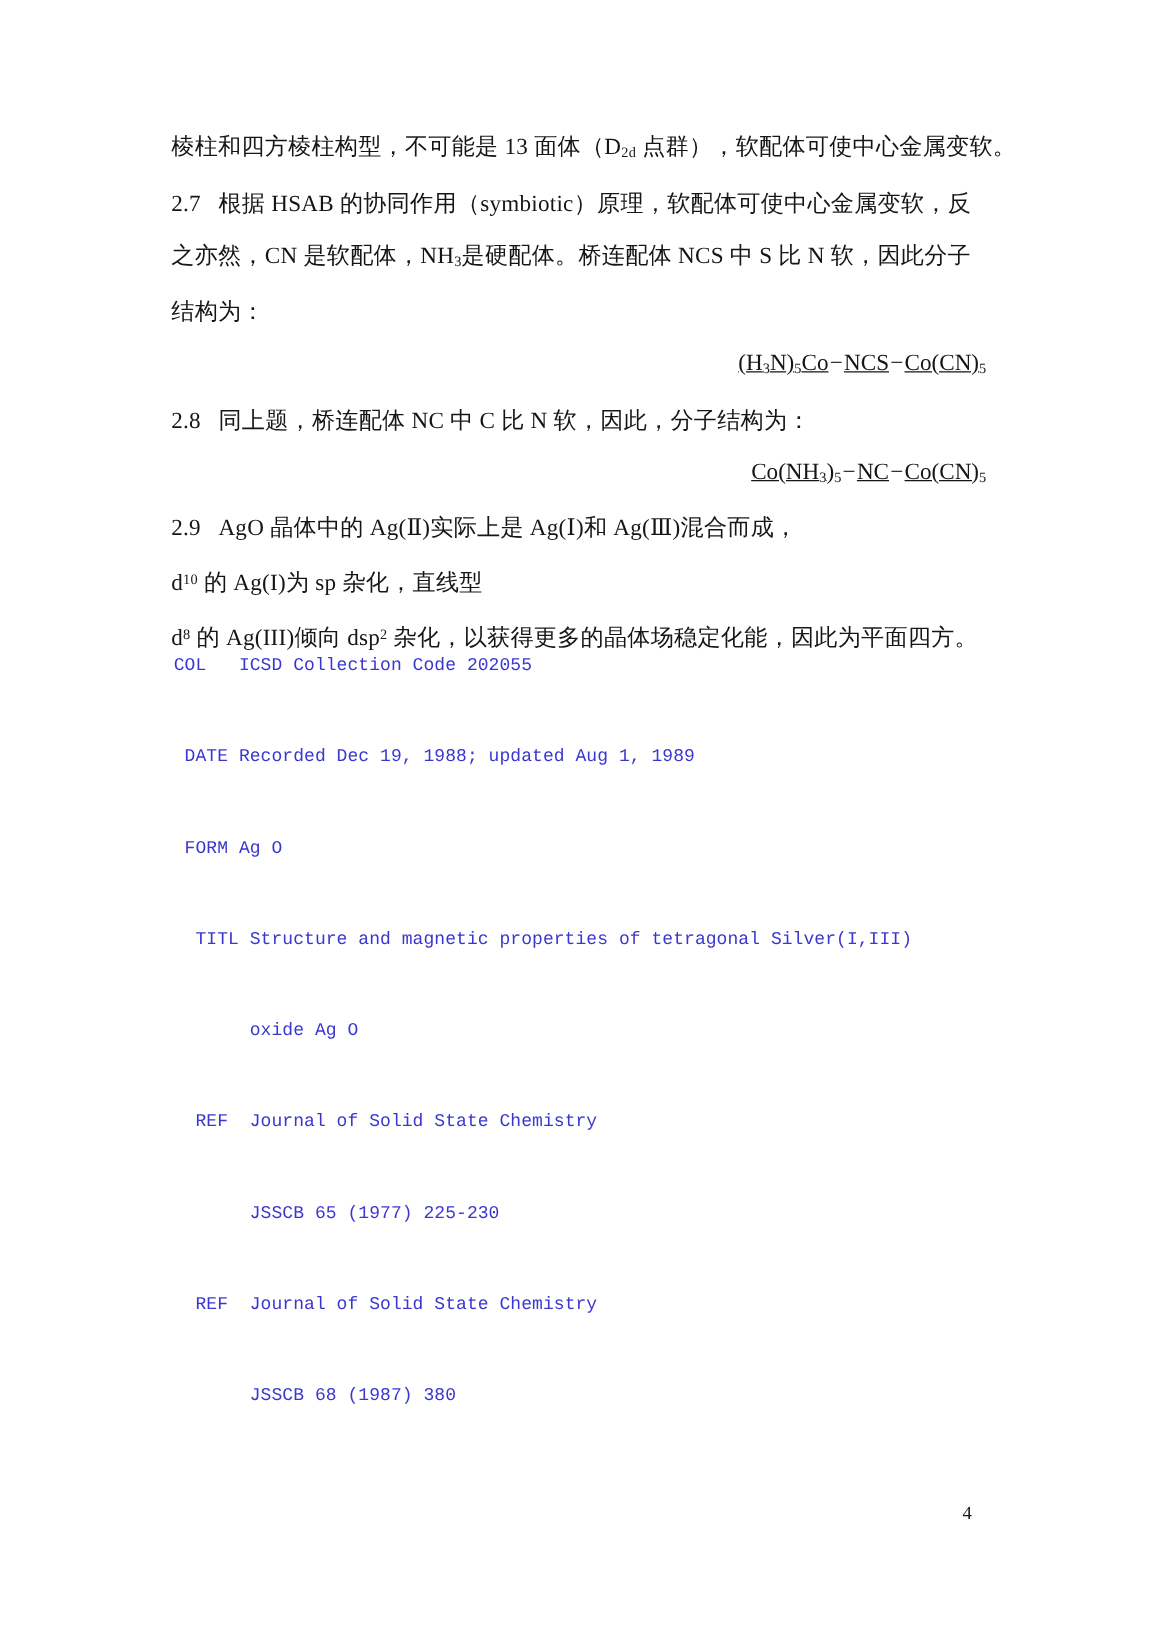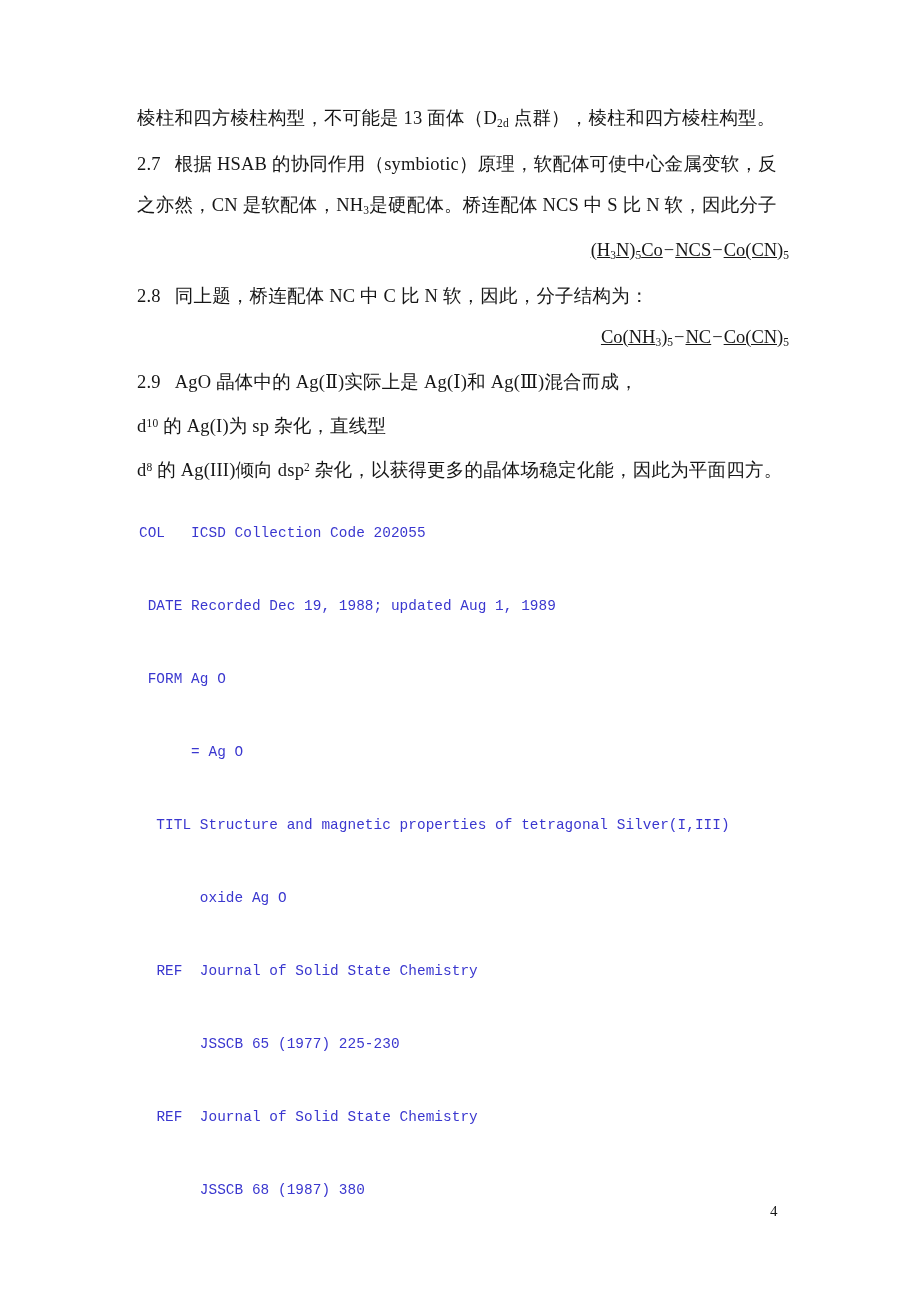--- a/index.html
+++ b/index.html
@@ -94,46 +94,46 @@
     color: #171717;
   }
 </style>
 </head>
 <body>
 
 <div id="page">
 
   <div class="prose">
 
-    <div class="pline"><span>棱柱和四方棱柱构型，不可能是 13 面体（D</span><sub>2d</sub><span> 点群），棱柱和四方棱柱构型。</span></div>
+    <div class="pline"><span>棱柱和四方棱柱构型，不可能是 13 面体（D</span><sub>2d</sub><span> 点群），软配体可使中心金属变软。</span></div>
 
     <div class="pline"><span class="num-label">2.7</span><span class="gap-sm"></span><span>根据 HSAB 的协同作用（symbiotic）原理，软配体可使中心金属变软，反</span></div>
 
     <div class="pline"><span>之亦然，CN 是软配体，NH</span><sub>3</sub><span>是硬配体。桥连配体 NCS 中  S 比 N 软，因此分子</span></div>
 
+    <div class="pline"><span>结构为：</span></div>
 
     <div class="formula"><span>(H</span><sub>3</sub><span>N)</span><sub>5</sub><span>Co</span><span class="bond">−</span><span>NCS</span><span class="bond">−</span><span>Co(CN)</span><sub>5</sub></div>
 
     <div class="pline"><span class="num-label">2.8</span><span class="gap-sm"></span><span>同上题，桥连配体 NC 中  C 比 N 软，因此，分子结构为：</span></div>
 
     <div class="formula"><span>Co(NH</span><sub>3</sub><span>)</span><sub>5</sub><span class="bond">−</span><span>NC</span><span class="bond">−</span><span>Co(CN)</span><sub>5</sub></div>
 
     <div class="pline"><span class="num-label">2.9</span><span class="gap-sm"></span><span>AgO 晶体中的 Ag(Ⅱ)实际上是 Ag(Ⅰ)和 Ag(Ⅲ)混合而成，</span></div>
 
     <div class="pline"><span>d</span><sup>10</sup><span> 的 Ag(I)为 sp 杂化，直线型</span></div>
 
     <div class="pline"><span>d</span><sup>8</sup><span> 的 Ag(III)倾向 dsp</span><sup>2</sup><span> 杂化，以获得更多的晶体场稳定化能，因此为平面四方。</span></div>
 
   </div>
 
   <div class="datablock">
     <div class="row">COL   ICSD Collection Code 202055</div>
     <div class="row"> DATE Recorded Dec 19, 1988; updated Aug 1, 1989</div>
     <div class="row"> FORM Ag O</div>
-    <div class="row">      = Ag O</div>
     <div class="row">  TITL Structure and magnetic properties of tetragonal Silver(I,III)</div>
     <div class="row">       oxide Ag O</div>
     <div class="row"><span>  </span><span>REF</span><span>  </span><span class="it">Journal of Solid State Chemistry</span></div>
     <div class="row">       JSSCB 65 (1977) 225-230</div>
     <div class="row"><span>  </span><span>REF</span><span>  </span><span class="it">Journal of Solid State Chemistry</span></div>
     <div class="row">       JSSCB 68 (1987) 380</div>
     
     
     
     

